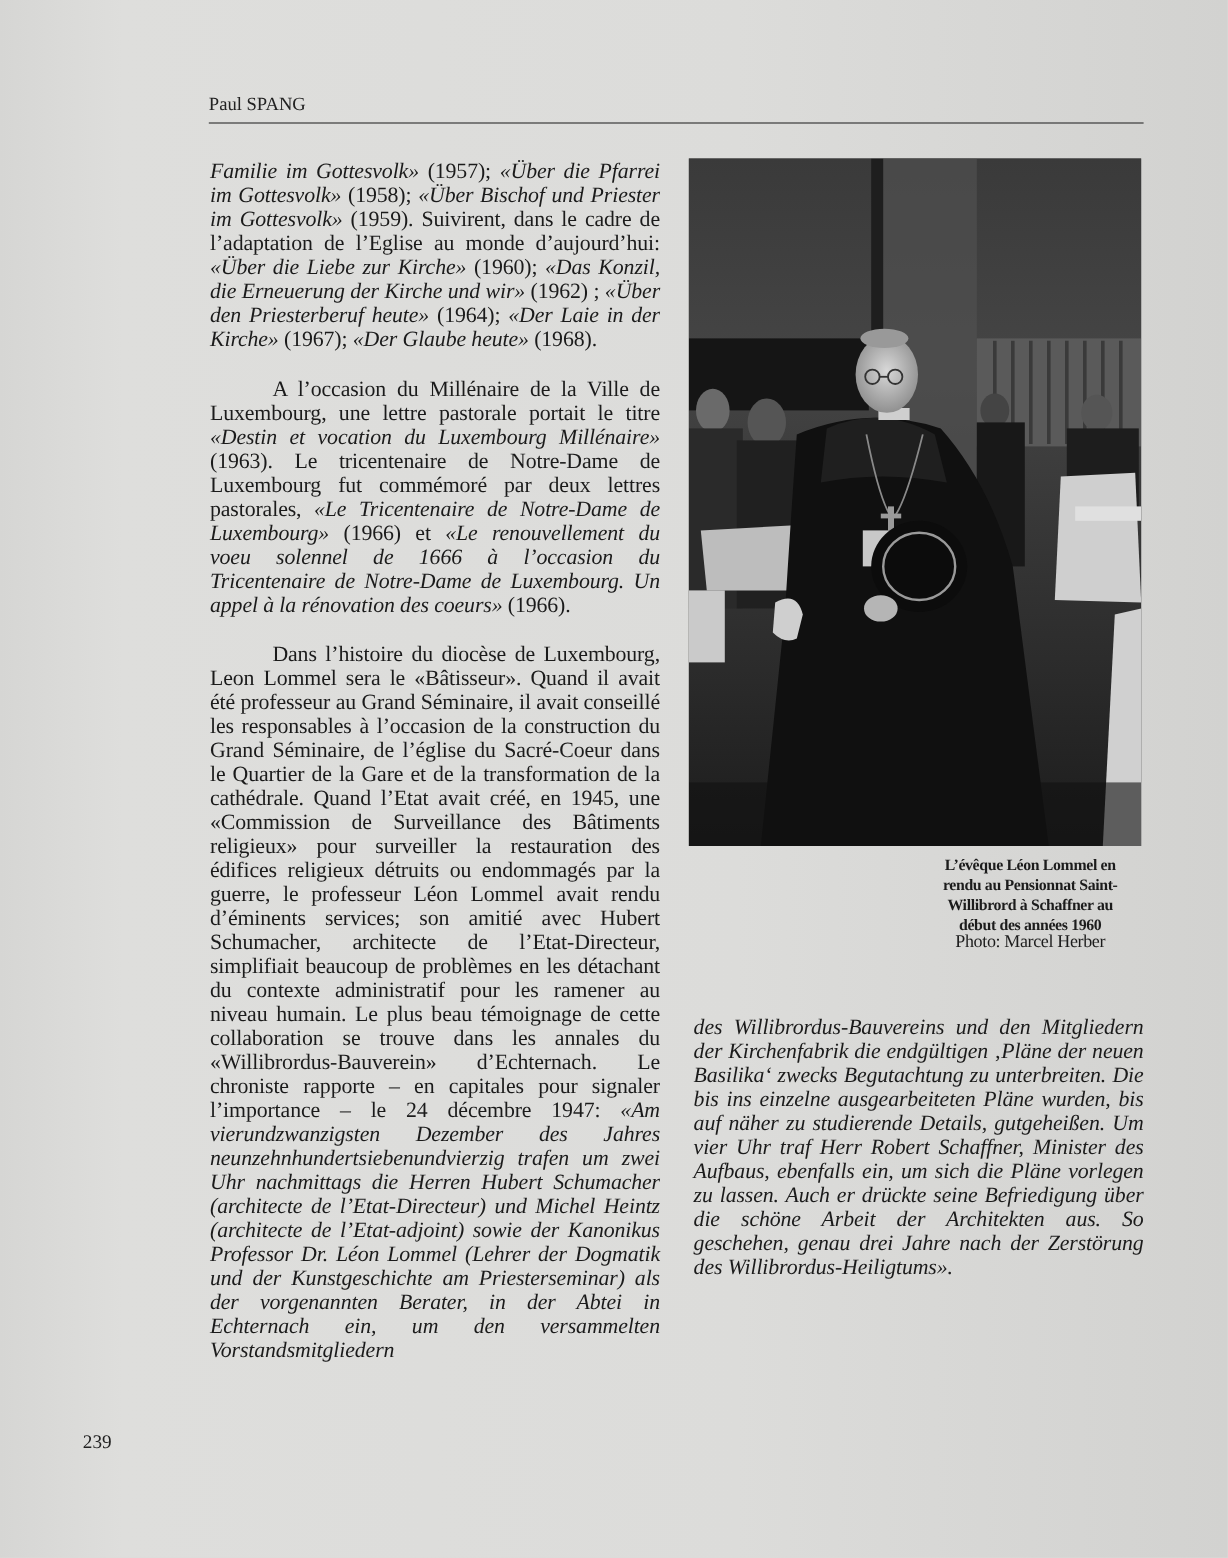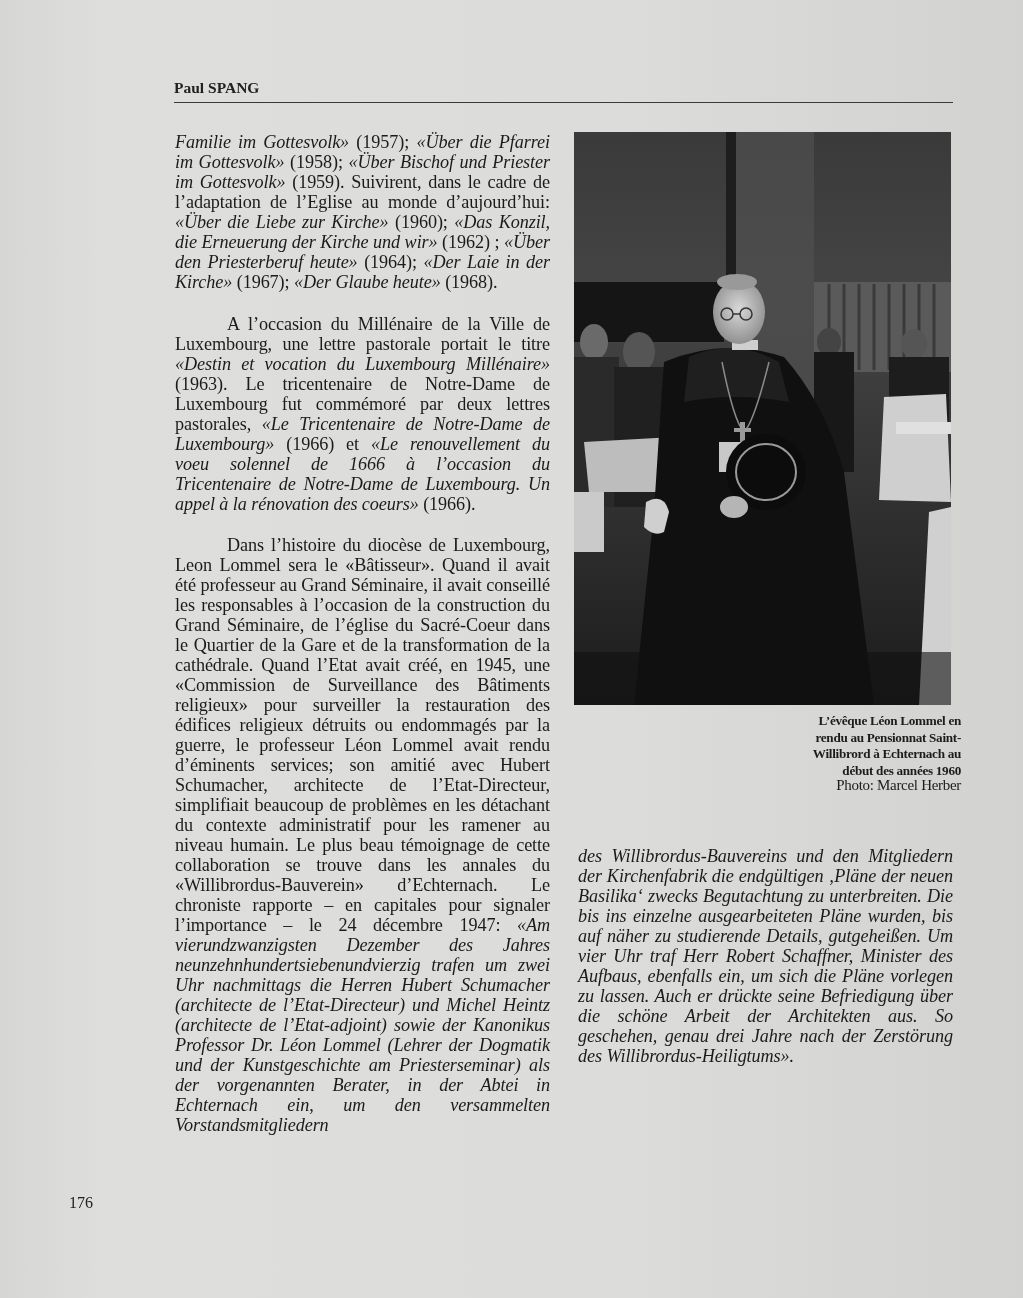--- a/index.html
+++ b/index.html
@@ -6,21 +6,21 @@
     body {
       width: 1023px; height: 1298px;
       background: #dcdcda;
       background-image: linear-gradient(90deg, #d6d6d4 0%, #dededc 10%, #dcdcda 60%, #d2d2d0 100%);
       position: relative; overflow: hidden;
       font-family: "Liberation Serif", serif;
       color: #1b1b1b;
     }
     .running-head {
       position: absolute; left: 174px; top: 79px;
-      font-size: 15.5px; font-weight: bold; color: #222;
+      font-size: 15.5px; font-weight: normal; color: #222;
     }
     .head-rule {
       position: absolute; left: 174px; top: 102px; width: 779px; height: 1px;
       background: #3a3a3a;
     }
     .col {
       position: absolute;
       font-size: 18.2px; line-height: 20px;
       text-align: justify; text-align-last: left;
       letter-spacing: -0.1px;
@@ -31,21 +31,21 @@
     .col p + p { margin-top: 21.6px; }
     .indent { text-indent: 52px; }
     i { font-style: italic; }
     .photo {
       position: absolute; left: 574px; top: 132px; width: 377px; height: 573px;
       background: #262626; overflow: hidden;
     }
     .photo svg { display: block; }
     .caption {
       position: absolute; left: 756px; top: 713px; width: 205px;
-      text-align: right;
+      text-align: center;
       font-size: 13.2px; line-height: 16.6px; font-weight: bold; color: #1c1c1c;
       letter-spacing: -0.3px;
     }
     .caption .credit { font-size: 15px; line-height: 13px; font-weight: normal; }
     .caption span { display: block; }
     .page-number {
       position: absolute; left: 69px; top: 1194px;
       font-size: 16px; color: #222;
     }
   </style>
@@ -137,22 +137,22 @@
 
     <path d="M72 370 Q90 360 95 380 L90 400 Q80 405 70 395 Z" fill="#cfcfcf"></path>
 
     <rect x="0" y="520" width="377" height="53" fill="#111" opacity="0.6"></rect>
   </svg>
 </div>
 
 <div class="caption">
   <span>L’évêque Léon Lommel en</span>
   <span>rendu au Pensionnat Saint-</span>
-  <span>Willibrord à Echternach au</span>
+  <span>Willibrord à Schaffner au</span>
   <span>début des années 1960</span>
   <span class="credit">Photo: Marcel Herber</span>
 </div>
 
 <div class="col col-right">
   <p><i>des Willibrordus-Bauvereins und den Mitgliedern der Kirchenfabrik die endgültigen ‚Pläne der neuen Basilika‘ zwecks Begutachtung zu unterbreiten. Die bis ins einzelne ausgearbeiteten Pläne wurden, bis auf näher zu studierende Details, gutgeheißen. Um vier Uhr traf Herr Robert Schaffner, Minister des Aufbaus, ebenfalls ein, um sich die Pläne vorlegen zu lassen. Auch er drückte seine Befriedigung über die schöne Arbeit der Architekten aus. So geschehen, genau drei Jahre nach der Zerstörung des Willibrordus-Heiligtums».</i></p>
 </div>
 
-<div class="page-number">176</div>
+<div class="page-number">239</div>
 
 </body></html>

